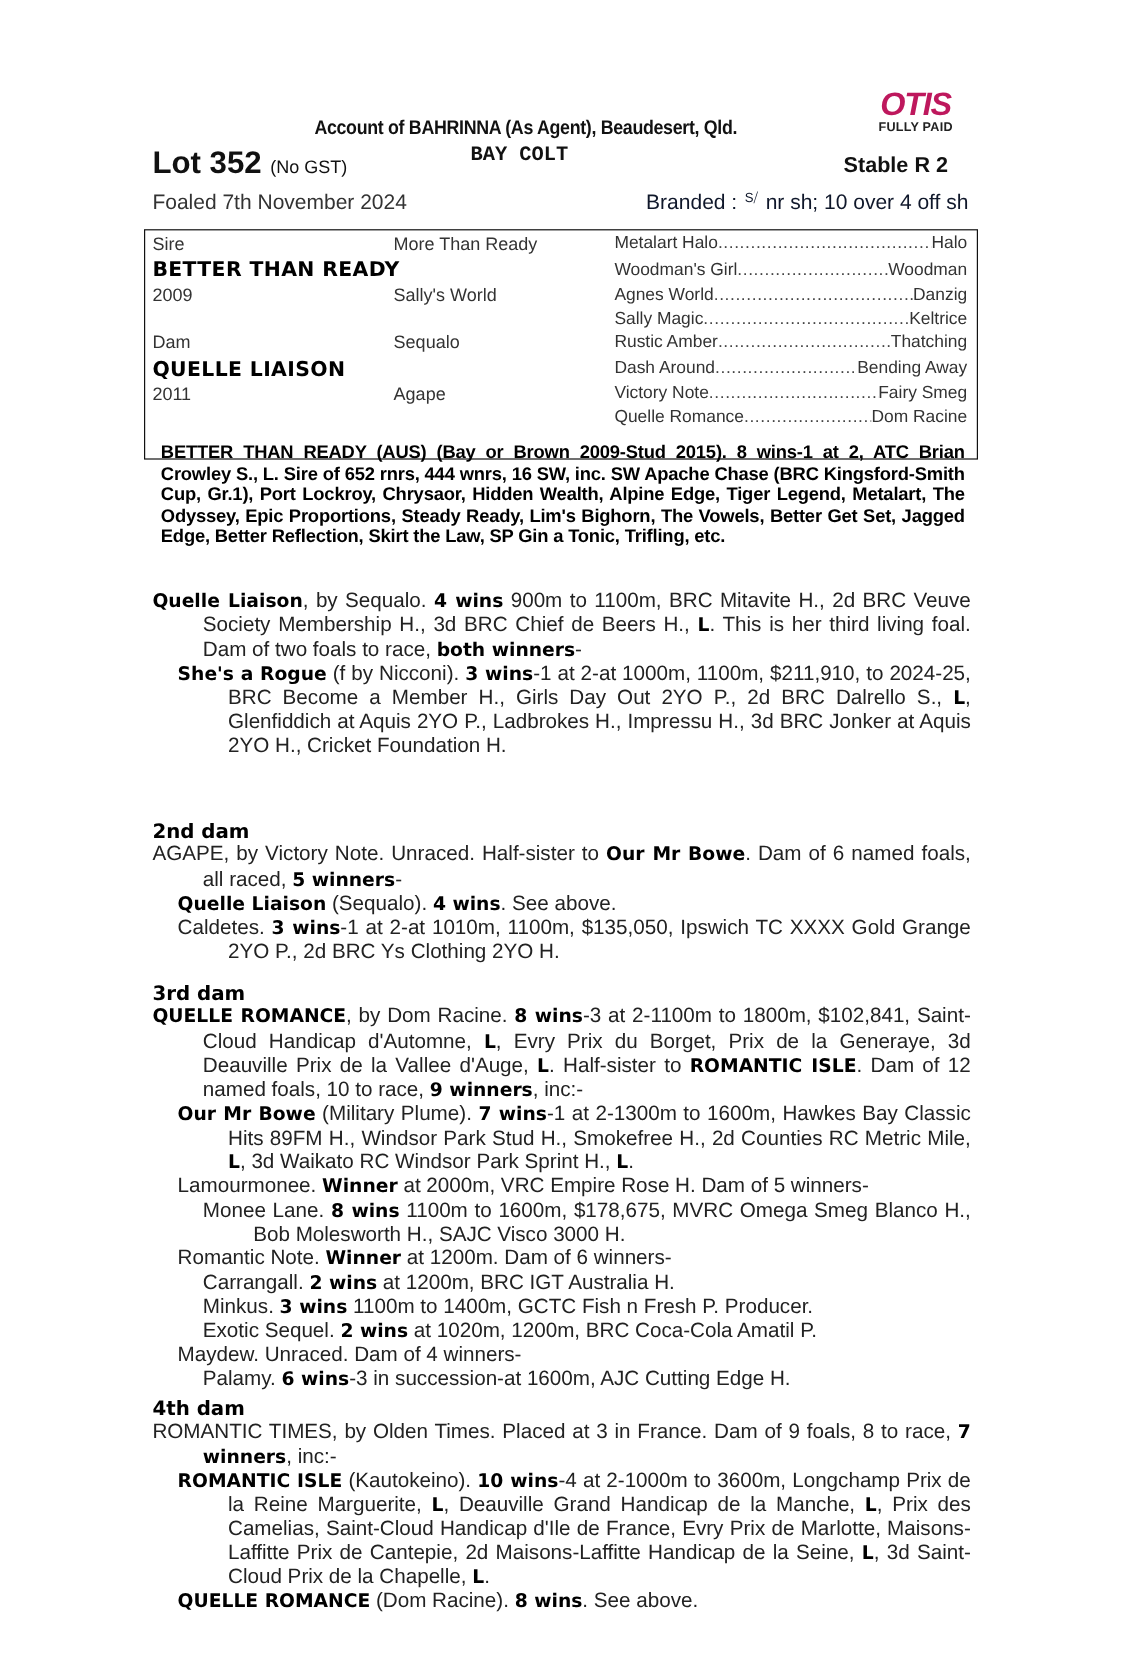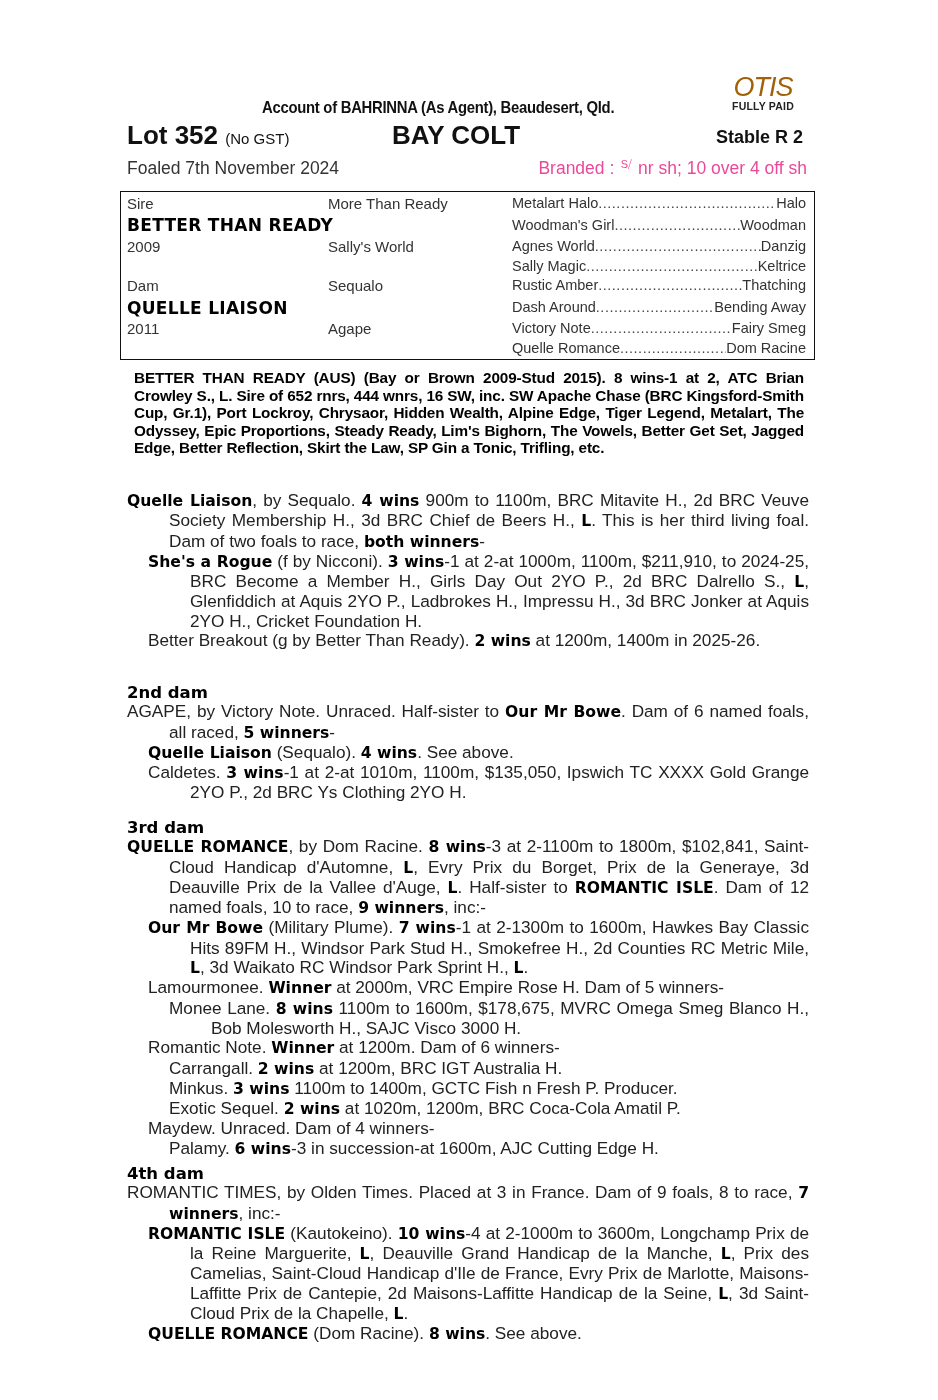--- a/index.html
+++ b/index.html
@@ -1,33 +1,33 @@
 <!DOCTYPE html>
 <html><head>
 <meta charset="utf-8">
 <style>
   html, body { margin: 0; padding: 0; background: #ffffff; }
   body { width: 938px; height: 1400px; position: relative; overflow: hidden; color: #111; font-family: "Liberation Sans", sans-serif; }
 
   
   .account { position: absolute; left: 262px; top: 98px; font-family: "Liberation Sans", sans-serif; font-weight: bold; font-size: 16.5px; letter-spacing: -0.3px; transform: scaleX(0.9); transform-origin: left; white-space: nowrap; }
   .otis { position: absolute; left: 718px; top: 74px; width: 90px; text-align: center; }
-  .otis-mark { font-family: "Liberation Sans", sans-serif; font-weight: normal; font-size: 27px; font-style: italic; letter-spacing: -1px; line-height: 26px; color: #a16207; }
+  .otis-mark { font-family: "Liberation Sans", sans-serif; font-weight: bold; font-size: 27px; font-style: italic; letter-spacing: -1px; line-height: 26px; color: #be185d; }
   .otis-sub { font-family: "Liberation Sans", sans-serif; font-weight: bold; font-size: 10.5px; line-height: 12px; color: #222; letter-spacing: 0.2px; }
   .lot-row { position: absolute; left: 127px; top: 120px; width: 682px; height: 32px; }
   .lot { position: absolute; left: 0; top: 0; font-family: "Liberation Sans", sans-serif; font-weight: bold; font-size: 26px; }
   .nogst { font-weight: normal; font-size: 15px; }
-  .colt { position: absolute; left: 265px; top: 0; font-weight: bold; font-size: 26px; }
-  .stable { position: absolute; right: 6px; top: 7px; font-weight: bold; font-size: 18px; }
+  .colt { position: absolute; left: 265px; top: 0; font-weight: bold; font-size: 17px; font-family: Liberation Mono, monospace; }
+  .stable { position: absolute; right: 19px; top: 7px; font-weight: bold; font-size: 18px; }
   .foaled { position: absolute; left: 127px; top: 158px; font-size: 17.5px; color: #333; }
-  .branded { position: absolute; right: 131px; top: 158px; font-size: 17.5px; color: #ec4899; white-space: nowrap; }
+  .branded { position: absolute; right: 131px; top: 158px; font-size: 17.5px; color: #0f172a; white-space: nowrap; }
   .brand-glyph { display: inline-block; font-size: 11px; line-height: 10px; vertical-align: 6px; width: 14px; text-align: center; }
 
   
-  .ped { position: absolute; left: 120px; top: 191px; width: 695px; height: 169px; border: 1.5px solid #111; box-sizing: border-box; }
+  .ped { position: absolute; left: 120px; top: 191px; width: 695px; height: 192px; border: 1.5px solid #111; box-sizing: border-box; }
   .ped .cell { position: absolute; font-size: 15px; color: #333; white-space: nowrap; }
   .ped .big { font-family: "DejaVu Sans", sans-serif; font-weight: bold; font-size: 17px; color: #000; letter-spacing: 0.3px; }
   .ped .gg { position: absolute; left: 391px; width: 294px; font-size: 14.5px; color: #333; display: flex; white-space: nowrap; }
   .ped .gg .dots { flex: 1; overflow: hidden; color: #444; }
   .ped .gg .dots::before { content: "................................................................................................................"; letter-spacing: 0.5px; }
 
   
   .sire-para { position: absolute; left: 134px; top: 369px; width: 670px; font-family: "Liberation Sans", sans-serif; font-weight: bold; font-size: 15.3px; line-height: 17.5px; text-align: justify; color: #000; letter-spacing: -0.15px; }
 
   
@@ -119,21 +119,20 @@
       <span class="dots"></span>
       <span>Dom Racine</span>
     </div>
 </div>
 
 <div class="sire-para">BETTER THAN READY (AUS) (Bay or Brown 2009-Stud 2015). 8 wins-1 at 2, ATC Brian Crowley S., L. Sire of 652 rnrs, 444 wnrs, 16 SW, inc. SW Apache Chase (BRC Kingsford-Smith Cup, Gr.1), Port Lockroy, Chrysaor, Hidden Wealth, Alpine Edge, Tiger Legend, Metalart, The Odyssey, Epic Proportions, Steady Ready, Lim's Bighorn, The Vowels, Better Get Set, Jagged Edge, Better Reflection, Skirt the Law, SP Gin a Tonic, Trifling, etc.</div>
 
 <div class="sec" style="top:491px;">
     <p class="l0 last"><span class="b">Quelle Liaison</span><span>, by Sequalo. </span><span class="b">4 wins</span><span> 900m to 1100m, BRC Mitavite H., 2d BRC Veuve Society Membership H., 3d BRC Chief de Beers H., </span><span class="b">L</span><span>. This is her third living foal. Dam of two foals to race, </span><span class="b">both winners</span><span>-</span></p>
     <p class="l1 last"><span class="b">She's a Rogue</span><span> (f by Nicconi). </span><span class="b">3 wins</span><span>-1 at 2-at 1000m, 1100m, $211,910, to 2024-25, BRC Become a Member H., Girls Day Out 2YO P., 2d BRC Dalrello S., </span><span class="b">L</span><span>, Glenfiddich at Aquis 2YO P., Ladbrokes H., Impressu H., 3d BRC Jonker at Aquis 2YO H., Cricket Foundation H.</span></p>
-    <p class="l1 last"><span>Better Breakout (g by Better Than Ready). </span><span class="b">2 wins</span><span> at 1200m, 1400m in 2025-26.</span></p>
   </div>
 <div class="sec" style="top:683px;">
     <h3>2nd dam</h3>
     <p class="l0 last"><span>AGAPE, by Victory Note. Unraced. Half-sister to </span><span class="b">Our Mr Bowe</span><span>. Dam of 6 named foals, all raced, </span><span class="b">5 winners</span><span>-</span></p>
     <p class="l1 last"><span class="b">Quelle Liaison</span><span> (Sequalo). </span><span class="b">4 wins</span><span>. See above.</span></p>
     <p class="l1 last"><span>Caldetes. </span><span class="b">3 wins</span><span>-1 at 2-at 1010m, 1100m, $135,050, Ipswich TC XXXX Gold Grange 2YO P., 2d BRC Ys Clothing 2YO H.</span></p>
   </div>
 <div class="sec" style="top:818px;">
     <h3>3rd dam</h3>
     <p class="l0 last"><span class="b">QUELLE ROMANCE</span><span>, by Dom Racine. </span><span class="b">8 wins</span><span>-3 at 2-1100m to 1800m, $102,841, Saint-Cloud Handicap d'Automne, </span><span class="b">L</span><span>, Evry Prix du Borget, Prix de la Generaye, 3d Deauville Prix de la Vallee d'Auge, </span><span class="b">L</span><span>. Half-sister to </span><span class="b">ROMANTIC ISLE</span><span>. Dam of 12 named foals, 10 to race, </span><span class="b">9 winners</span><span>, inc:-</span></p>

